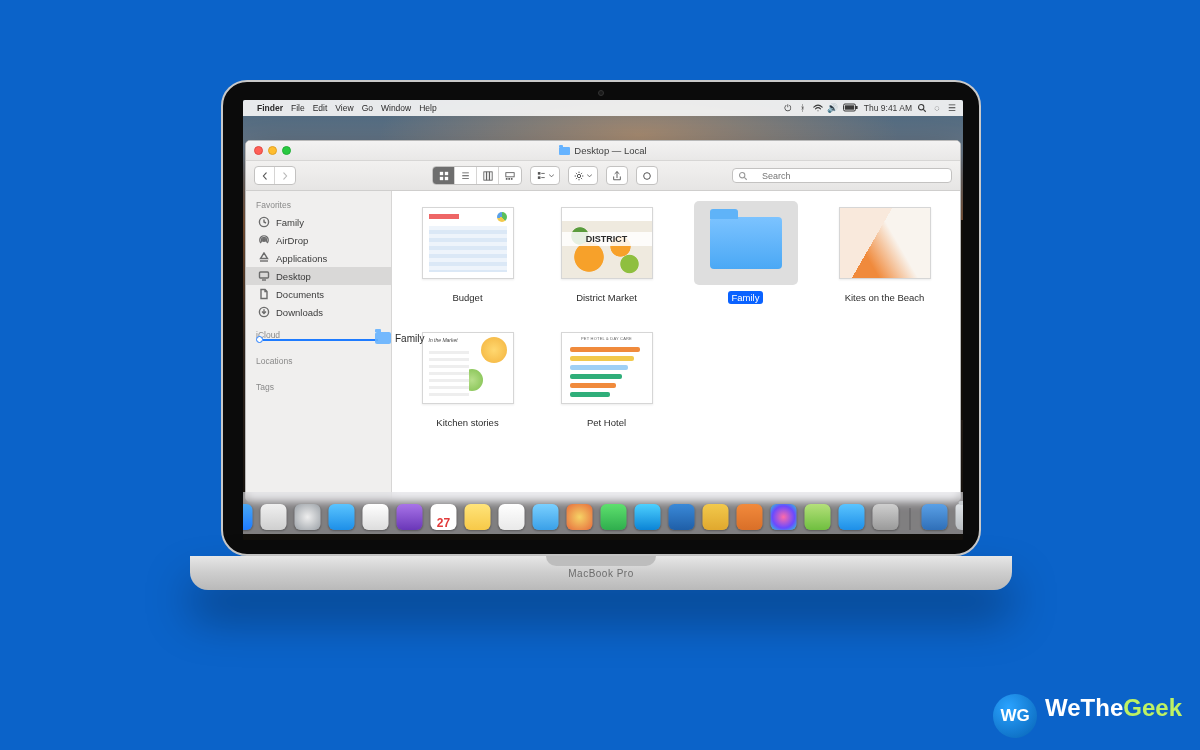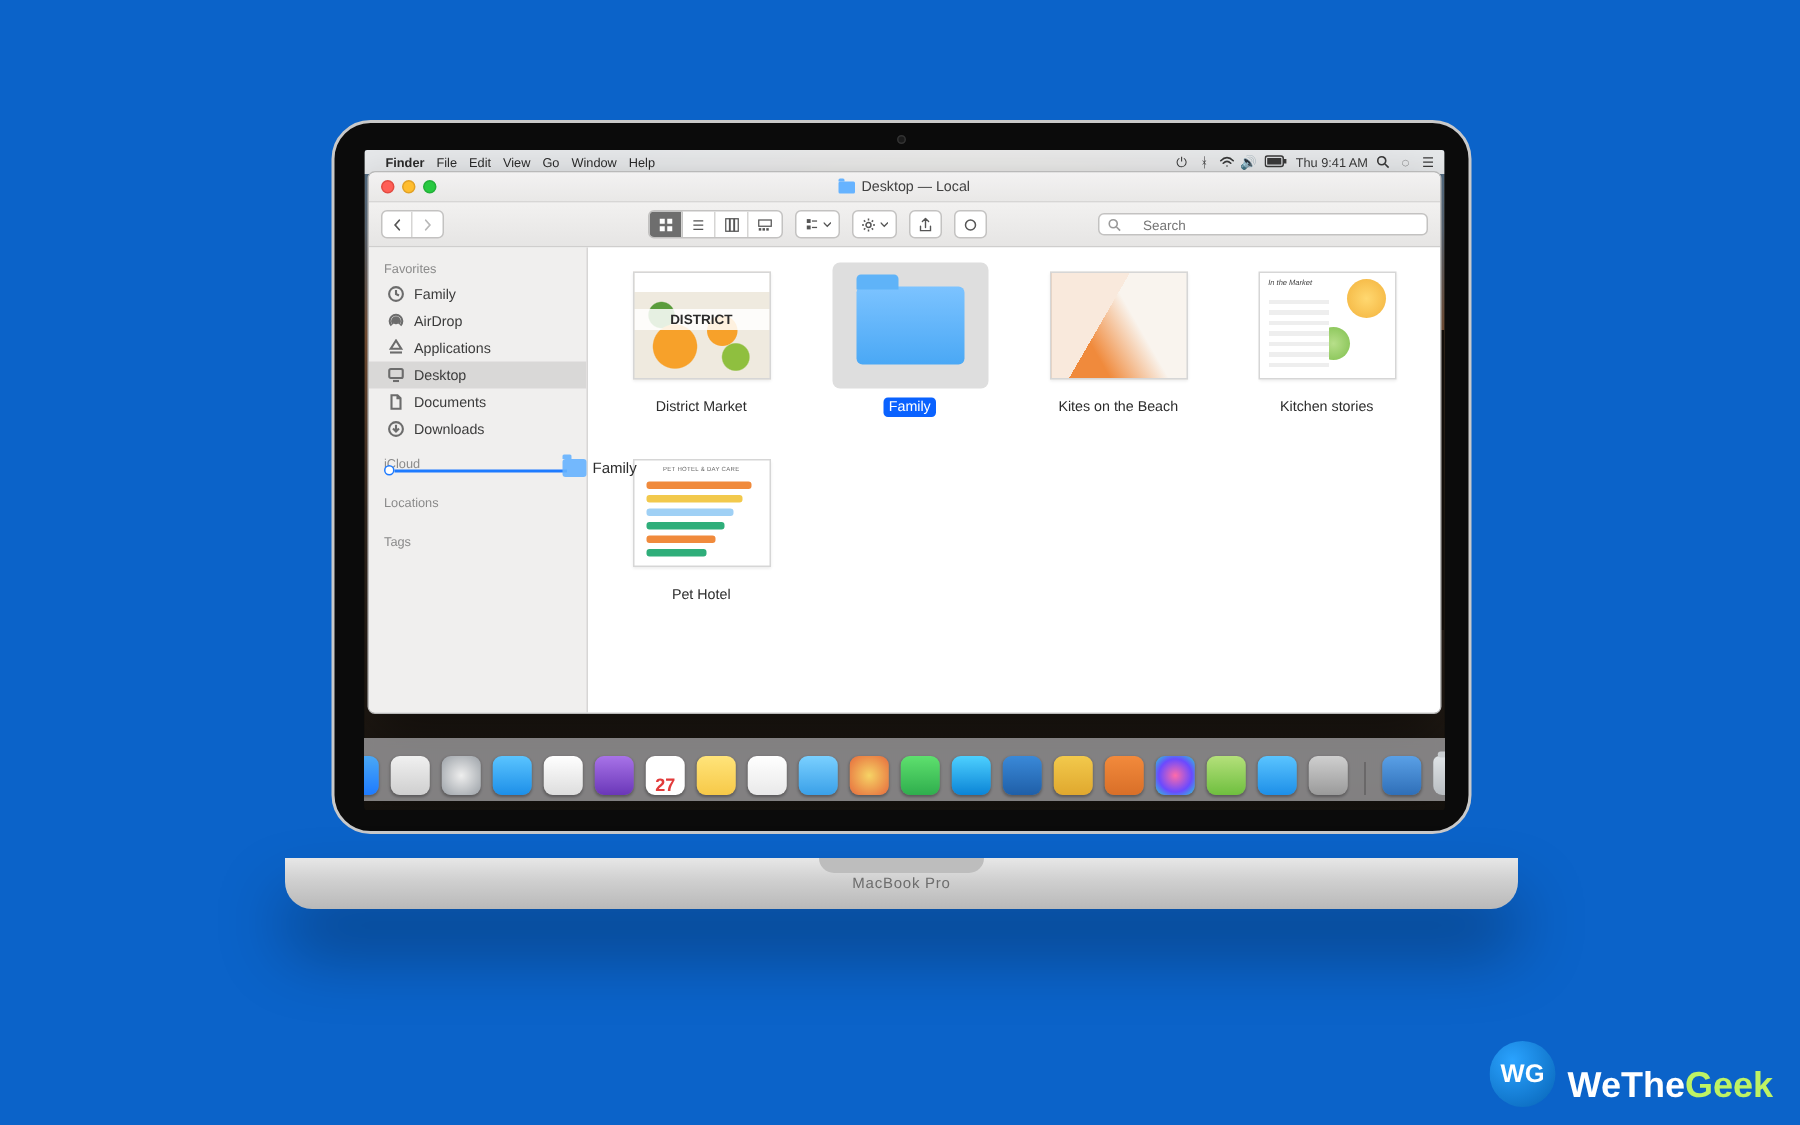--- a/index.html
+++ b/index.html
@@ -14,34 +14,34 @@
      radial-gradient(ellipse 400px 120px at 55% 8%, rgba(255,170,90,0.45), transparent 65%),
      linear-gradient(180deg, #4a6780 0%, #6a7887 12%, #8b5d3d 28%, #3d2f25 55%, #13100c 100%);
   }
   .mountains { position:absolute; left:0; right:0; top:120px; height:200px;
      background:
        linear-gradient(140deg, transparent 40%, #2c231b 40.2%, #2c231b 60%, transparent 60.2%),
        linear-gradient(40deg, transparent 35%, #241c15 35.2%, #241c15 70%, transparent 70.2%),
        linear-gradient(155deg, transparent 55%, #18120c 55.2%);
      filter: blur(.4px);
   }
-  .base { width: 822px; height: 34px; background: linear-gradient(#e7e7e7,#cfcfcf 45%,#b9b9b9); border-radius: 0 0 18px 18px; margin: 16px auto; position: relative; box-shadow: 0 28px 45px rgba(0,0,0,.35); }
+  .base { width: 822px; height: 34px; background: linear-gradient(#e7e7e7,#cfcfcf 45%,#b9b9b9); border-radius: 0 0 18px 18px; margin: 0 auto; position: relative; box-shadow: 0 28px 45px rgba(0,0,0,.35); }
   .notch { position:absolute; left:50%; top:0; transform:translateX(-50%); width:110px; height:10px; background:#bdbdbd; border-radius:0 0 10px 10px; }
   .brand { position:absolute; width:100%; text-align:center; top:12px; font-size:10px; color:#6d6d6d; letter-spacing:.5px; }
 
   
   .menubar { position:absolute; top:0; left:0; right:0; height:16px; background: rgba(245,245,245,.92); display:flex; align-items:center; font-size:8.5px; color:#2b2b2b; padding:0 6px; gap:8px; }
   .menubar .left { display:flex; gap:8px; align-items:center; }
   .menubar .right { margin-left:auto; display:flex; gap:5px; align-items:center; color:#3a3a3a; }
   .apple { font-size:9.5px; }
   .mi { cursor:default; }
   .ic { width:10px; height:10px; display:inline-flex; align-items:center; justify-content:center; font-size:9px; }
 
   
-  .finder { position:absolute; left:2px; top:14px; width:716px; height:362px; background:#fff; border:1px solid #b9b9b9; border-radius:5px; box-shadow: 0 18px 40px rgba(0,0,0,.45); display:flex; flex-direction:column; overflow:hidden; }
+  .finder { position:absolute; left:2px; top:40px; width:716px; height:362px; background:#fff; border:1px solid #b9b9b9; border-radius:5px; box-shadow: 0 18px 40px rgba(0,0,0,.45); display:flex; flex-direction:column; overflow:hidden; }
   .titlebar { height:20px; background:linear-gradient(#f3f2f2,#e9e8e7); border-bottom:1px solid #d7d6d5; display:flex; align-items:center; justify-content:center; font-size:9.5px; color:#414141; position:relative; }
   .traffic { position:absolute; left:8px; top:5px; display:flex; gap:5px; }
   .tl { width:9px; height:9px; border-radius:50%; }
   .tl.r{background:#ff5f57;border:0.5px solid #e24b42;} .tl.y{background:#ffbd2e;border:0.5px solid #e1a126;} .tl.g{background:#28c940;border:0.5px solid #22af38;}
   .title-folder { width:11px; height:8px; background:#66b3ff; border-radius:1px; margin-right:4px; display:inline-block; position:relative; }
   .title-folder:before{content:"";position:absolute;top:-2px;left:0;width:4px;height:2px;background:#66b3ff;border-radius:1px 1px 0 0;}
 
   .toolbar { height:30px; background:linear-gradient(#f2f1f0,#e6e5e4); border-bottom:1px solid #cfcecd; display:flex; align-items:center; padding:0 8px; gap:8px; }
   .seg { display:flex; border:1px solid #c3c2c1; border-radius:4px; overflow:hidden; background:#fff; height:19px; }
   .seg .btn { width:22px; display:flex; align-items:center; justify-content:center; border-right:1px solid #d6d5d4; font-size:9px; color:#555; }
@@ -118,21 +118,21 @@
   .t-garden .p2{position:absolute;right:6px;bottom:6px;width:36px;height:22px;background:linear-gradient(#9fd99f,#57b257);}
 
   
   .dock { position:absolute; left:50%; bottom:6px; transform:translateX(-50%); height:42px; padding:4px 8px; background:rgba(220,220,225,.55); border-radius:10px; display:flex; gap:8px; align-items:flex-end; backdrop-filter: blur(4px); }
   .dock .app { width:26px; height:26px; border-radius:6px; box-shadow:0 1px 2px rgba(0,0,0,.3); }
   .dock .sep{width:1px;height:22px;background:rgba(0,0,0,.25);margin:0 3px;}
   .dtrash{width:24px;height:26px;background:linear-gradient(#dfe3e6,#b9bec2);border-radius:4px 4px 6px 6px;position:relative;}
   .dtrash:before{content:"";position:absolute;top:-3px;left:3px;right:3px;height:4px;background:#c9cdd0;border-radius:2px;}
 
   
-  .watermark { position:absolute; right:18px; bottom:12px; display:flex; align-items:flex-end; gap:8px; color:#fff; font-size:24px; font-weight:600;}
+  .watermark { position:absolute; right:18px; bottom:12px; display:flex; align-items:flex-start; gap:8px; color:#fff; font-size:24px; font-weight:600;}
   .watermark .logo{ width:44px; height:44px; border-radius:50%; background:radial-gradient(circle at 35% 30%, #2aa3ff, #0662b5); display:flex; align-items:center; justify-content:center; font-weight:800; color:#fff; font-size:17px;}
   .watermark .g{color:#bef264;}
 </style>
 </head>
 <body>
 
 <div class="laptop">
   <div class="bezel">
     <div class="camera"></div>
     <div class="screen">
@@ -341,20 +341,28 @@
               <span>Downloads</span>
             </div>
 
             <div class="sb-head" style="margin-top:6px">iCloud</div>
             <div class="sb-head" style="margin-top:10px">Locations</div>
             <div class="sb-head" style="margin-top:10px">Tags</div>
           </div>
 
           <div class="content">
             <div class="grid">
+              <div class="item">
+                <div class="thumb-wrap">
+                    <div class="thumb t-budget">
+                      <div class="rows"></div>
+                    </div>
+                  </div>
+                <span class="label">Budget</span>
+              </div>
               <div class="item">
                 <div class="thumb-wrap">
                     <div class="thumb t-district"></div>
                   </div>
                 <span class="label">District Market</span>
               </div>
               <div class="item sel">
                 <div class="thumb-wrap">
                     <div class="thumb t-folder">
                       <div class="foldershape"></div>

